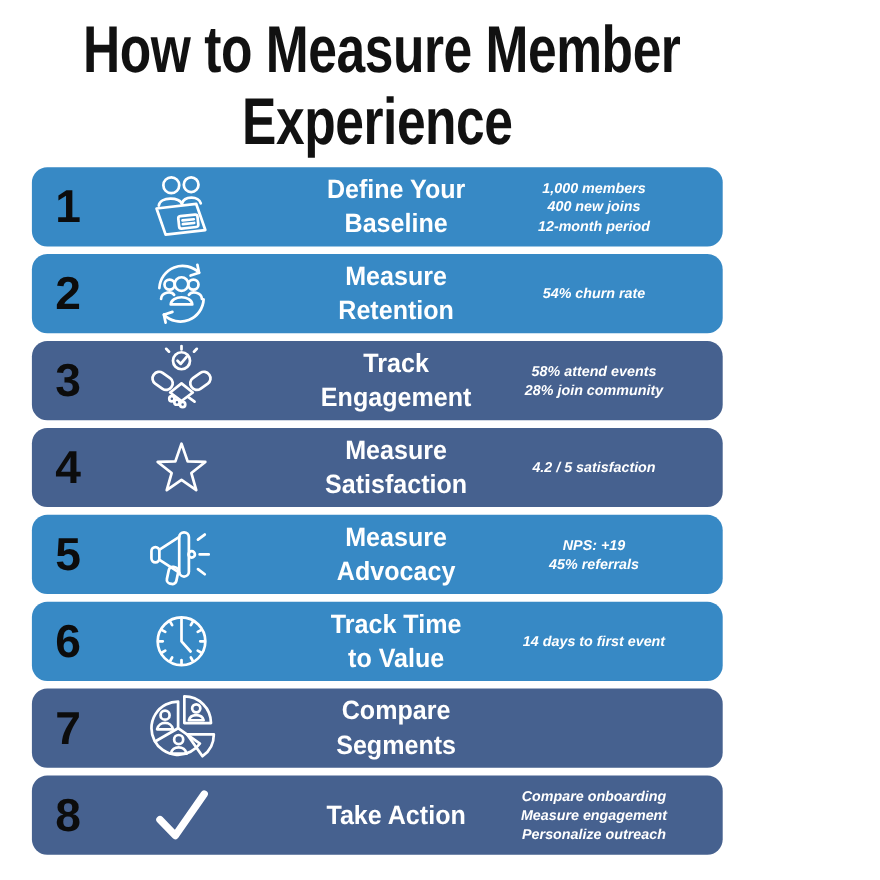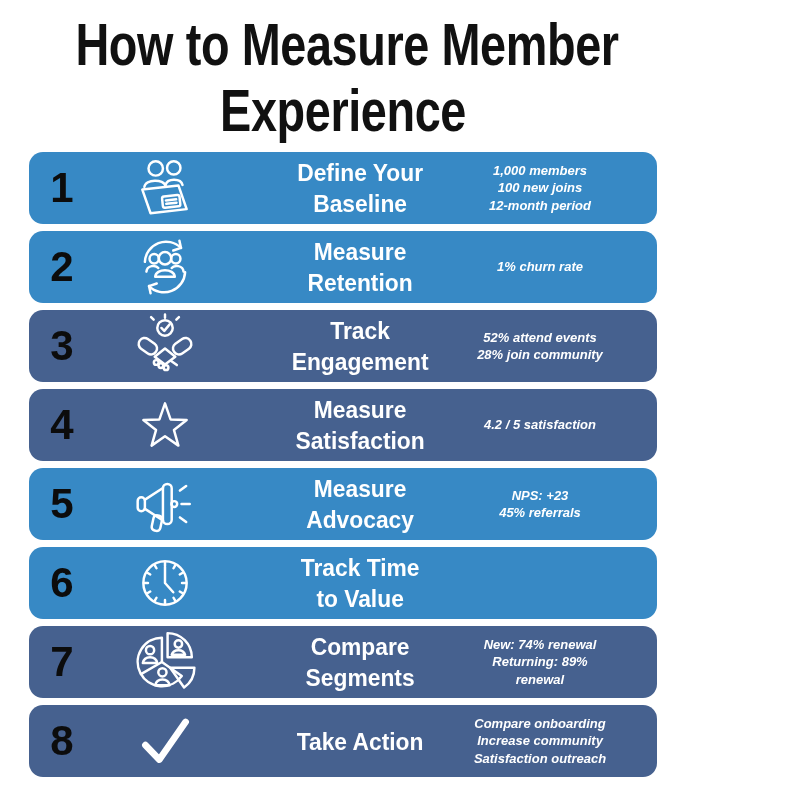--- a/index.html
+++ b/index.html
@@ -66,21 +66,21 @@
             <line x1="33" y1="46.8" x2="43" y2="46.8"></line>
           </g>
         </svg>
       </div>
       <div class="titlecol">
         <div>Define Your</div>
         <div>Baseline</div>
       </div>
       <div class="stats">
         <div>1,000 members</div>
-        <div>100 new joins</div>
+        <div>400 new joins</div>
         <div>12-month period</div>
       </div>
     </div>
 
     <div class="row bright">
       <div class="num">2</div>
       <div class="iconbox">
         <svg viewBox="0 0 64 64">
           <path d="M12.5,27 A20.5,20.5 0 0 1 47.5,13.5"></path>
           <path d="M47.5,13.5 l-1.5,-7 M47.5,13.5 l-7.5,2.5"></path>
@@ -92,21 +92,21 @@
           <path d="M38.5,33 C41,29.5 49.5,30.5 50,36.5"></path>
           <circle cx="32" cy="23.5" r="6"></circle>
           <path d="M22.5,41.5 C23,33 41,33 41.5,41.5 Z"></path>
         </svg>
       </div>
       <div class="titlecol">
         <div>Measure</div>
         <div>Retention</div>
       </div>
       <div class="stats">
-        <div>1% churn rate</div>
+        <div>54% churn rate</div>
         <div></div>
       </div>
     </div>
 
     <div class="row dark">
       <div class="num">3</div>
       <div class="iconbox">
         <svg viewBox="0 0 64 64">
           <circle cx="32" cy="14.5" r="7.5"></circle>
           <path d="M28.5,14.5 l2.8,2.8 L36.5,11"></path>
@@ -118,21 +118,21 @@
           <circle cx="28" cy="51" r="2.3"></circle>
           <circle cx="33" cy="53" r="2.3"></circle>
           <path d="M38,46.5 l5.5,4"></path>
         </svg>
       </div>
       <div class="titlecol">
         <div>Track</div>
         <div>Engagement</div>
       </div>
       <div class="stats">
-        <div>52% attend events</div>
+        <div>58% attend events</div>
         <div>28% join community</div>
       </div>
     </div>
 
     <div class="row dark">
       <div class="num">4</div>
       <div class="iconbox">
         <svg viewBox="0 0 64 64">
           <path d="M32,11 L37.4,26.6 L53,27.1 L40.7,36.9 L45,52 L32,43 L19,52 L23.3,36.9 L11,27.1 L26.6,26.6 Z"></path>
         </svg>
@@ -157,40 +157,41 @@
           <circle cx="41" cy="32" r="2.8"></circle>
           <rect x="20" y="43" width="8.5" height="15" rx="3.5" transform="rotate(12 24 50)"></rect>
           <path d="M46.5,19 L52.5,14.5 M48,32 L56,32 M46.5,45 L52.5,49.5"></path>
         </svg>
       </div>
       <div class="titlecol">
         <div>Measure</div>
         <div>Advocacy</div>
       </div>
       <div class="stats">
-        <div>NPS: +23</div>
+        <div>NPS: +19</div>
         <div>45% referrals</div>
         <div></div>
       </div>
     </div>
 
     <div class="row bright">
       <div class="num">6</div>
       <div class="iconbox">
         <svg viewBox="0 0 64 64">
           <circle cx="32" cy="32" r="21"></circle>
           <path d="M48.5,32 L51.8,32 M46.3,40.25 L49.15,41.9 M40.25,46.3 L41.9,49.15 M32,48.5 L32,51.8 M23.75,46.3 L22.1,49.15 M17.7,40.25 L14.85,41.9 M15.5,32 L12.2,32 M17.7,23.75 L14.85,22.1 M23.75,17.7 L22.1,14.85 M32,15.5 L32,12.2 M40.25,17.7 L41.9,14.85 M46.3,23.75 L49.15,22.1"></path>
           <path d="M32,32 L32,16.5 M32,32 L40,41"></path>
         </svg>
       </div>
       <div class="titlecol">
         <div>Track Time</div>
         <div>to Value</div>
       </div>
       <div class="stats">
+        <div>14 days to first event</div>
         <div></div>
       </div>
     </div>
 
     <div class="row dark">
       <div class="num">7</div>
       <div class="iconbox">
         <svg viewBox="0 0 64 64">
           <path d="M29,32 L29,8.5 A23.5,23.5 0 1 0 48.25,45.5 Z"></path>
           <path d="M29,32 L8.7,43.7"></path>
@@ -201,39 +202,34 @@
           <path d="M34.5,27.5 L34.5,4 A23.5,23.5 0 0 1 58,27.5 Z"></path>
           <circle cx="45" cy="14.5" r="3.6"></circle>
           <path d="M38.5,25 C40,19 50,19 51.5,25 Z"></path>
           <path d="M37,37.5 L60.5,37.5 A23.5,23.5 0 0 1 50.5,56.7 Z"></path>
         </svg>
       </div>
       <div class="titlecol">
         <div>Compare</div>
         <div>Segments</div>
       </div>
-      <div class="stats">
-        <div>New: 74% renewal</div>
-        <div>Returning: 89%</div>
-        <div>renewal</div>
-      </div>
     </div>
 
     <div class="row dark">
       <div class="num">8</div>
       <div class="iconbox">
         <svg viewBox="0 0 64 64">
           <path class="thick" d="M13,36 L26.5,50 L52,13.5"></path>
         </svg>
       </div>
       <div class="titlecol">
         <div>Take Action</div>
         <div></div>
       </div>
       <div class="stats">
         <div>Compare onboarding</div>
-        <div>Increase community</div>
-        <div>Satisfaction outreach</div>
+        <div>Measure engagement</div>
+        <div>Personalize outreach</div>
       </div>
     </div>
 
   </div>
 </div>
 
 </body></html>

